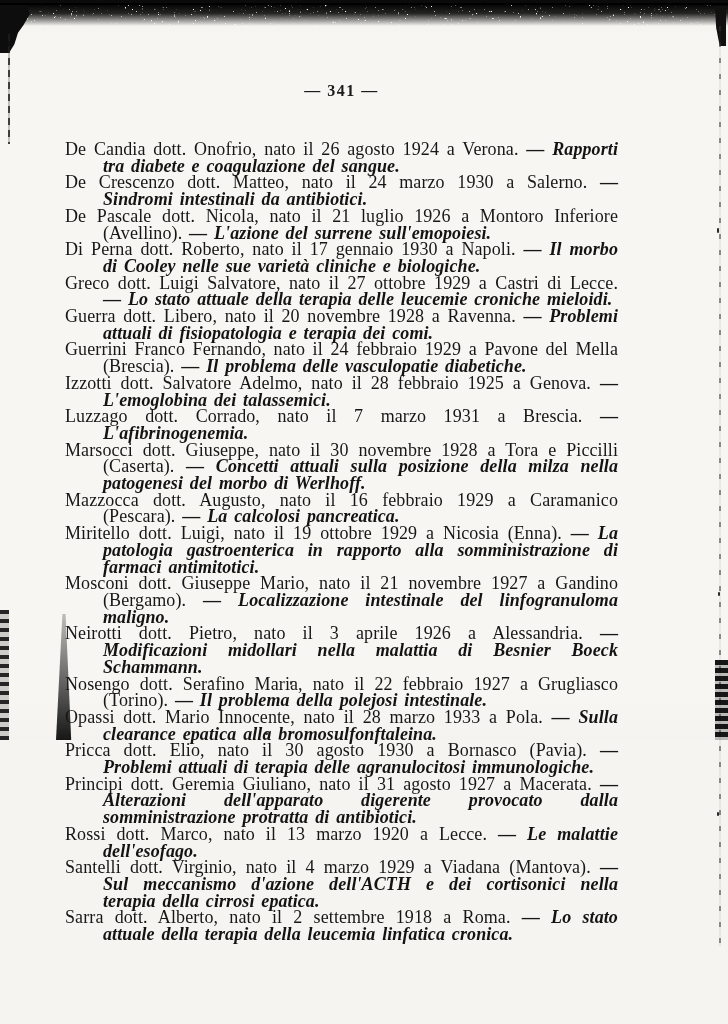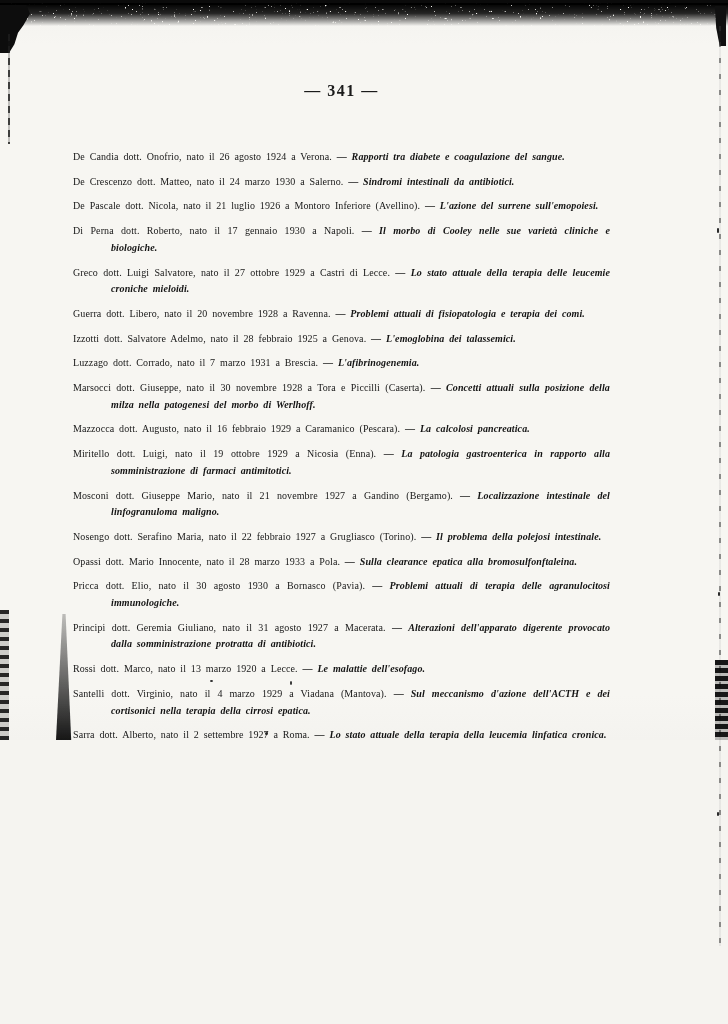--- a/index.html
+++ b/index.html
@@ -73,22 +73,22 @@
     letter-spacing: 1.5px;
     color: #1b1b1b;
     font-weight: bold;
   }
   .entries {
     position: absolute;
     top: 141px; left: 65px; width: 553px;
     color: #171717;
   }
   .entry {
-    margin: 8px;
-    font-size: 10px;
+    margin: 0;
+    font-size: 18px;
     line-height: 16.7px;
     text-align: justify;
     padding-left: 38px;
     text-indent: -38px;
     word-spacing: 2.2px;
     letter-spacing: 0.1px;
   }
   .entry .etitle {
     font-style: italic;
     font-weight: bold;
@@ -134,28 +134,30 @@
 
   <div class="page-number">— 341 —</div>
 
   <div class="entries">
       <p class="entry"><span class="etext">De Candia dott. Onofrio, nato il 26 agosto 1924 a Verona.</span> <span class="dash">—</span> <em class="etitle">Rapporti tra diabete e coagulazione del sangue.</em></p>
       <p class="entry"><span class="etext">De Crescenzo dott. Matteo, nato il 24 marzo 1930 a Salerno.</span> <span class="dash">—</span> <em class="etitle">Sindromi intestinali da antibiotici.</em></p>
       <p class="entry"><span class="etext">De Pascale dott. Nicola, nato il 21 luglio 1926 a Montoro Inferiore (Avellino).</span> <span class="dash">—</span> <em class="etitle">L'azione del surrene sull'emopoiesi.</em></p>
       <p class="entry"><span class="etext">Di Perna dott. Roberto, nato il 17 gennaio 1930 a Napoli.</span> <span class="dash">—</span> <em class="etitle">Il morbo di Cooley nelle sue varietà cliniche e biologiche.</em></p>
       <p class="entry"><span class="etext">Greco dott. Luigi Salvatore, nato il 27 ottobre 1929 a Castri di Lecce.</span> <span class="dash">—</span> <em class="etitle">Lo stato attuale della terapia delle leucemie croniche mieloidi.</em></p>
       <p class="entry"><span class="etext">Guerra dott. Libero, nato il 20 novembre 1928 a Ravenna.</span> <span class="dash">—</span> <em class="etitle">Problemi attuali di fisiopatologia e terapia dei comi.</em></p>
+      <p class="entry"><span class="etext">Guerrini Franco Fernando, nato il 24 febbraio 1929 a Pavone del Mella (Brescia).</span> <span class="dash">—</span> <em class="etitle">Il problema delle vasculopatie diabetiche.</em></p>
       <p class="entry"><span class="etext">Izzotti dott. Salvatore Adelmo, nato il 28 febbraio 1925 a Genova.</span> <span class="dash">—</span> <em class="etitle">L'emoglobina dei talassemici.</em></p>
       <p class="entry"><span class="etext">Luzzago dott. Corrado, nato il 7 marzo 1931 a Brescia.</span> <span class="dash">—</span> <em class="etitle">L'afibrinogenemia.</em></p>
       <p class="entry"><span class="etext">Marsocci dott. Giuseppe, nato il 30 novembre 1928 a Tora e Piccilli (Caserta).</span> <span class="dash">—</span> <em class="etitle">Concetti attuali sulla posizione della milza nella patogenesi del morbo di Werlhoff.</em></p>
       <p class="entry"><span class="etext">Mazzocca dott. Augusto, nato il 16 febbraio 1929 a Caramanico (Pescara).</span> <span class="dash">—</span> <em class="etitle">La calcolosi pancreatica.</em></p>
       <p class="entry"><span class="etext">Miritello dott. Luigi, nato il 19 ottobre 1929 a Nicosia (Enna).</span> <span class="dash">—</span> <em class="etitle">La patologia gastroenterica in rapporto alla somministrazione di farmaci antimitotici.</em></p>
       <p class="entry"><span class="etext">Mosconi dott. Giuseppe Mario, nato il 21 novembre 1927 a Gandino (Bergamo).</span> <span class="dash">—</span> <em class="etitle">Localizzazione intestinale del linfogranuloma maligno.</em></p>
+      <p class="entry"><span class="etext">Neirotti dott. Pietro, nato il 3 aprile 1926 a Alessandria.</span> <span class="dash">—</span> <em class="etitle">Modificazioni midollari nella malattia di Besnier Boeck Schammann.</em></p>
       <p class="entry"><span class="etext">Nosengo dott. Serafino Maria, nato il 22 febbraio 1927 a Grugliasco (Torino).</span> <span class="dash">—</span> <em class="etitle">Il problema della polejosi intestinale.</em></p>
       <p class="entry"><span class="etext">Opassi dott. Mario Innocente, nato il 28 marzo 1933 a Pola.</span> <span class="dash">—</span> <em class="etitle">Sulla clearance epatica alla bromosulfonftaleina.</em></p>
       <p class="entry"><span class="etext">Pricca dott. Elio, nato il 30 agosto 1930 a Bornasco (Pavia).</span> <span class="dash">—</span> <em class="etitle">Problemi attuali di terapia delle agranulocitosi immunologiche.</em></p>
       <p class="entry"><span class="etext">Principi dott. Geremia Giuliano, nato il 31 agosto 1927 a Macerata.</span> <span class="dash">—</span> <em class="etitle">Alterazioni dell'apparato digerente provocato dalla somministrazione protratta di antibiotici.</em></p>
       <p class="entry"><span class="etext">Rossi dott. Marco, nato il 13 marzo 1920 a Lecce.</span> <span class="dash">—</span> <em class="etitle">Le malattie dell'esofago.</em></p>
       <p class="entry"><span class="etext">Santelli dott. Virginio, nato il 4 marzo 1929 a Viadana (Mantova).</span> <span class="dash">—</span> <em class="etitle">Sul meccanismo d'azione dell'ACTH e dei cortisonici nella terapia della cirrosi epatica.</em></p>
-      <p class="entry"><span class="etext">Sarra dott. Alberto, nato il 2 settembre 1927 a Roma.</span> <span class="dash">—</span> <em class="etitle">Lo stato attuale della terapia della leucemia linfatica cronica.</em></p>
+      <p class="entry"><span class="etext">Sarra dott. Alberto, nato il 2 settembre 1918 a Roma.</span> <span class="dash">—</span> <em class="etitle">Lo stato attuale della terapia della leucemia linfatica cronica.</em></p>
     </div>
 
 </div>
 
 </body></html>

